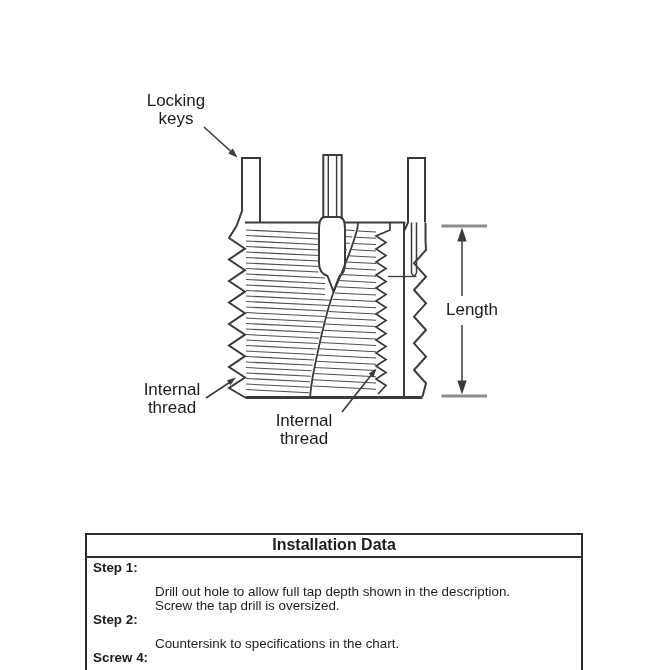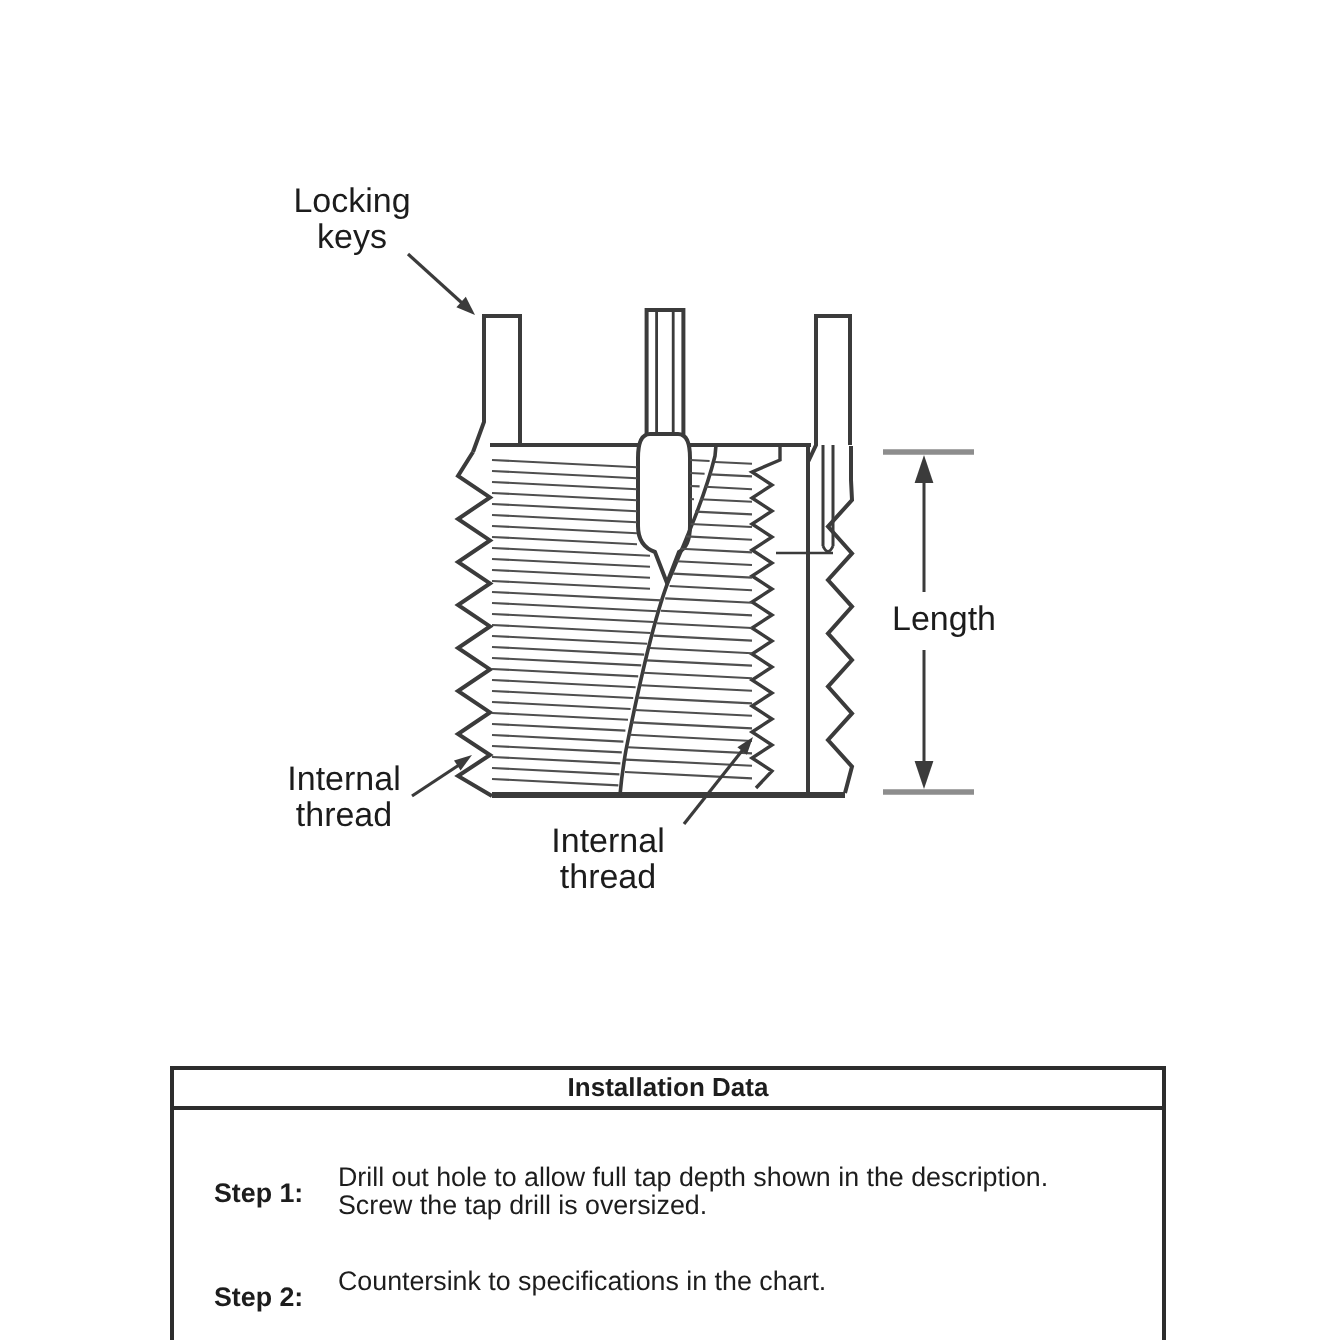--- a/index.html
+++ b/index.html
@@ -14,26 +14,26 @@
   }
   .lbl-locking{left:134px;top:92px;width:84px;}
   .lbl-length{left:437px;top:301px;width:70px;text-align:center;}
   .lbl-external{left:131px;top:381px;width:82px;}
   .lbl-internal{left:263px;top:412px;width:82px;}
   .datatable{
     position:absolute;left:85px;top:533px;width:494px;
     border:2px solid #2d2d2d;background:#ffffff;color:#1d1d1d;
   }
   .dt-header{
-    font-weight:bold;font-size:13px;text-align:center;
+    font-weight:bold;font-size:16px;text-align:center;
     padding:1px 0 2px 0;border-bottom:2px solid #2d2d2d;
   }
   .dt-body{padding:3px 0 9px 0;}
   .dt-row{display:flex;font-size:13.4px;line-height:13.9px;}
-  .dt-label{width:62px;padding-left:20px;font-weight:bold;flex:none;margin-top:32px;}
+  .dt-label{width:62px;padding-left:6px;font-weight:bold;flex:none;}
   .dt-text{flex:1;padding-right:3px;margin-top:24px;}
 </style>
 </head>
 <body>
 
 <div class="page">
 
   <svg class="diagram-svg" width="670" height="530" viewBox="0 0 670 530">
 
     <g fill="none" stroke="#3b3b3b" stroke-width="2">

